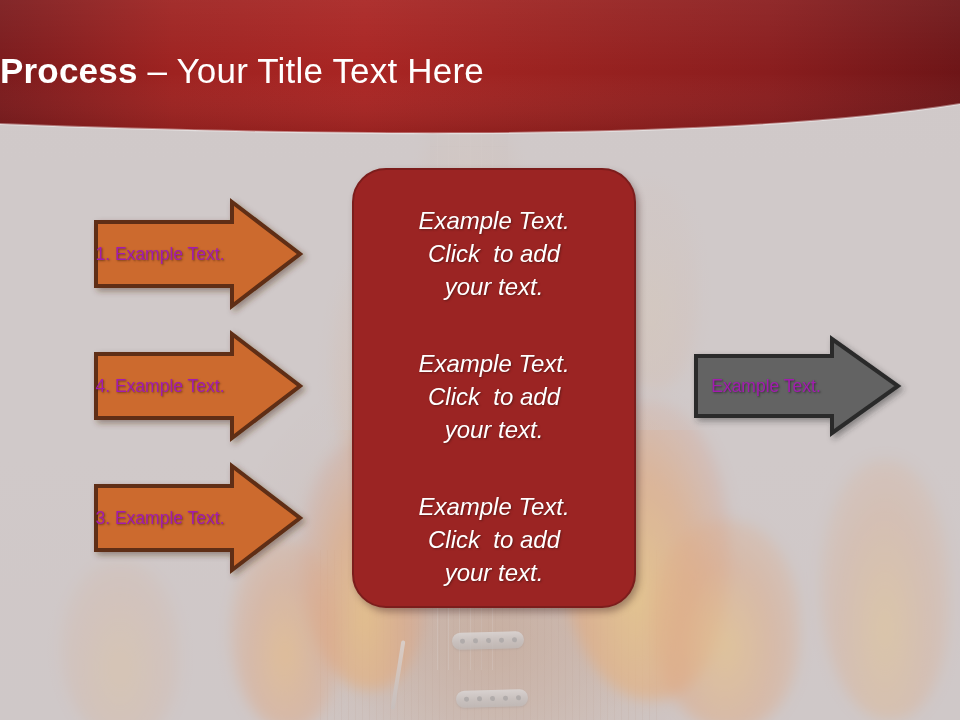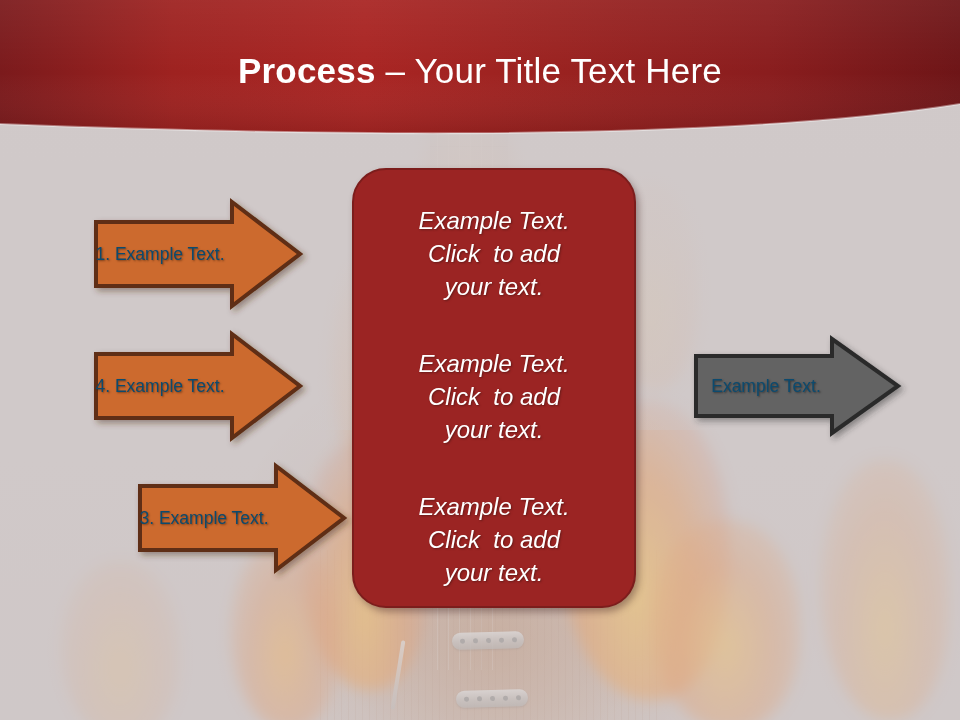--- a/index.html
+++ b/index.html
@@ -149,49 +149,49 @@
     position: absolute;
     left: 0; top: 0;
     width: 960px; height: 140px;
   }
   #header svg { display: block; }
 
   #title {
     position: absolute;
     left: 0; top: 50px;
     width: 960px;
-    text-align: center;
+    text-align: left;
     color: #ffffff;
     font-size: 35px;
     line-height: 42px;
     letter-spacing: 0.2px;
     white-space: nowrap;
   }
   #title .t-bold { font-weight: bold; }
   #title .t-rest { font-weight: normal; }
 
   
   .arrow {
     position: absolute;
   }
   .arrow svg { display: block; overflow: visible; }
   .arrow-label {
     position: absolute;
     left: 0; top: 0;
     width: 100%;
     text-align: center;
-    color: #0c4a6e;
+    color: #a21caf;
     font-size: 17.5px;
     white-space: nowrap;
     text-shadow: 1px 1px 2px rgba(50,25,10,0.55);
   }
 
   #arrow-1 { left: 92px; top: 198px; width: 212px; height: 112px; }
   #arrow-2 { left: 92px; top: 330px; width: 212px; height: 112px; }
-  #arrow-3 { left: 92px; top: 462px; width: 212px; height: 112px; margin-left: 44px; }
+  #arrow-3 { left: 92px; top: 462px; width: 212px; height: 112px; }
   #arrow-1 .arrow-label,
   #arrow-2 .arrow-label,
   #arrow-3 .arrow-label {
     top: 46px;
     left: -38px;
     width: 212px;
   }
 
   #arrow-out { left: 692px; top: 336px; width: 212px; height: 100px; }
   #arrow-out .arrow-label {

